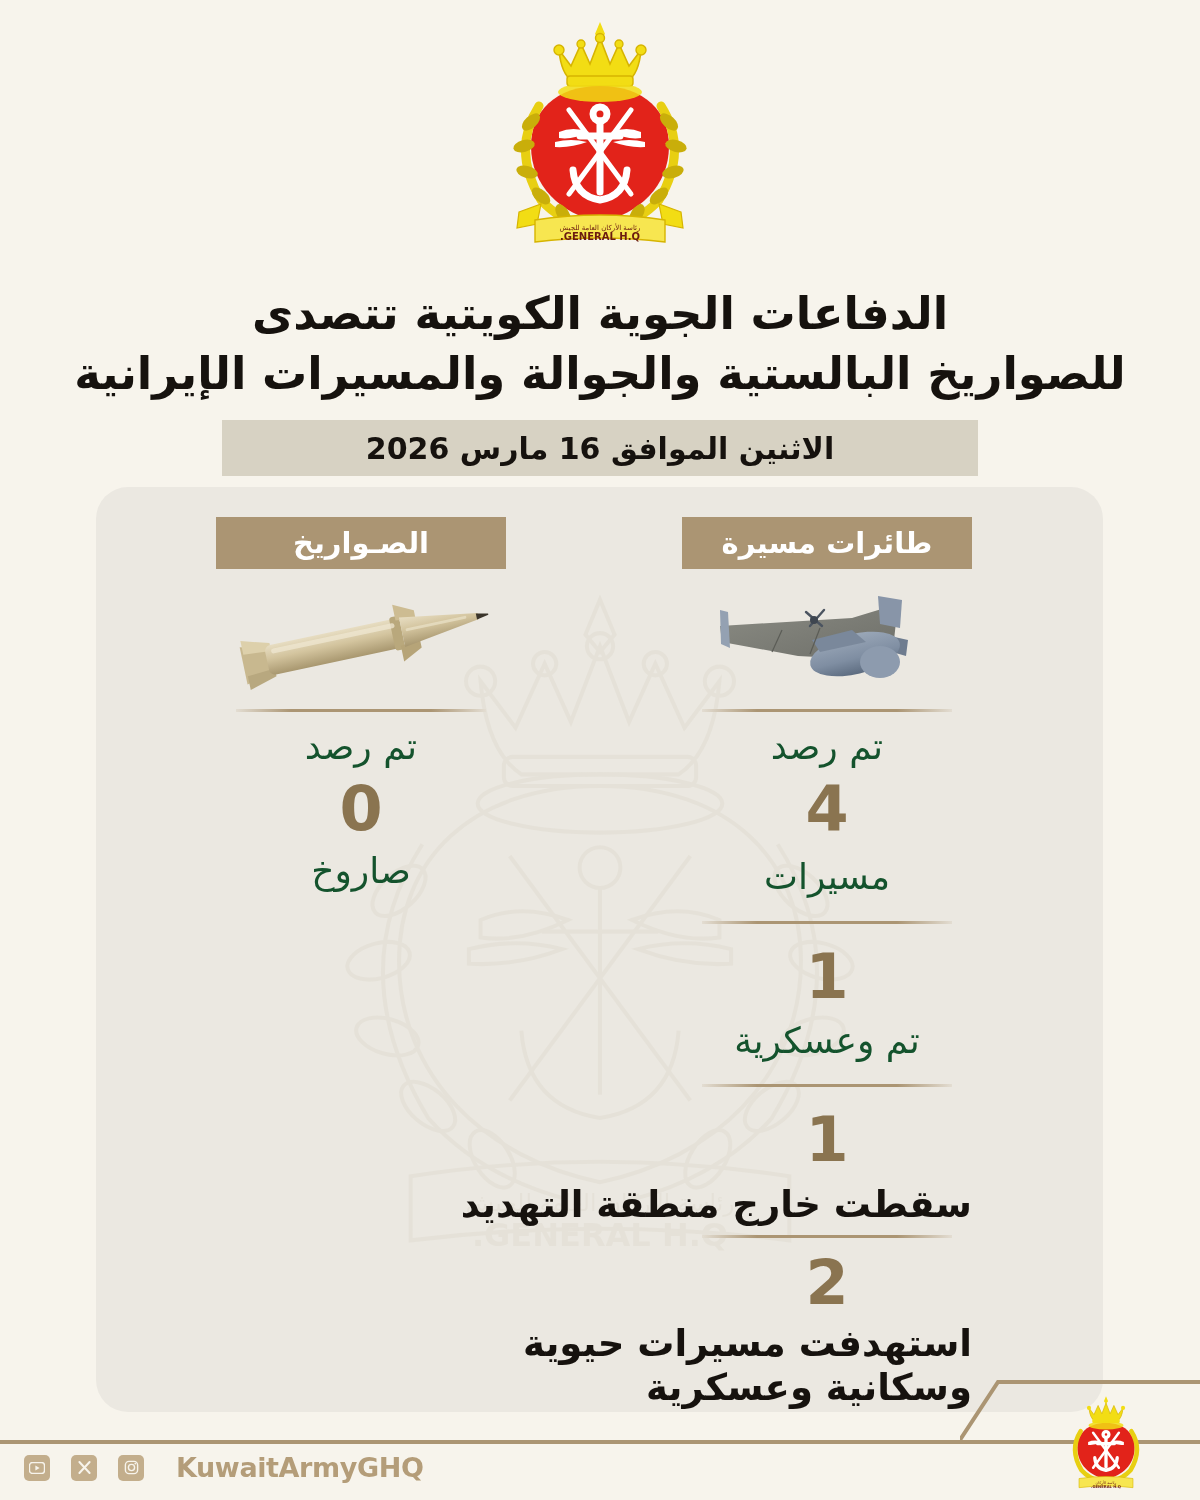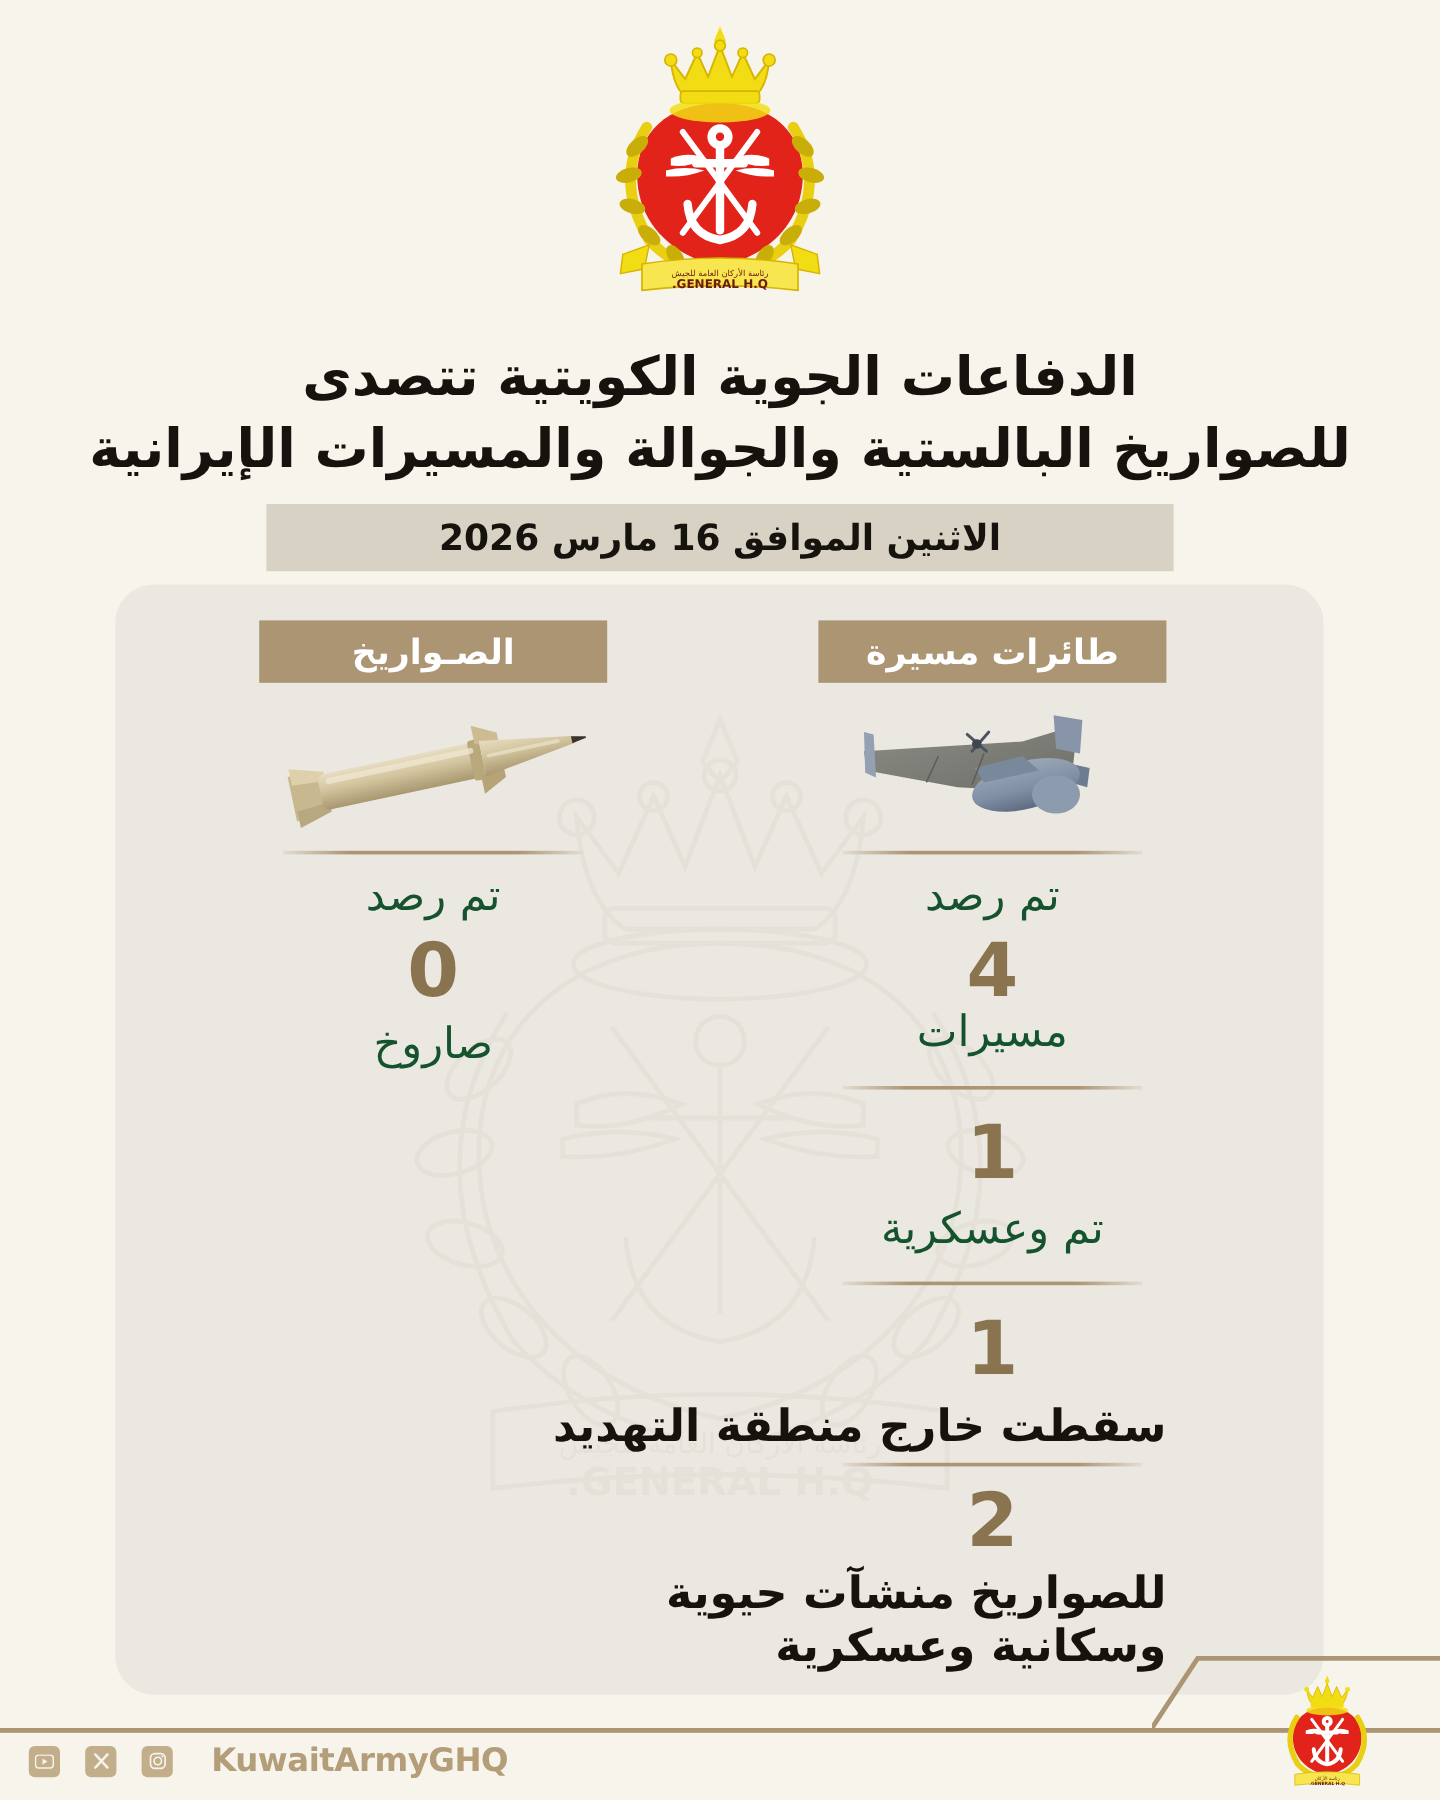--- a/index.html
+++ b/index.html
@@ -369,39 +369,39 @@
 
         <path d="M70 70 L80 48" stroke="#5b5c56" stroke-width="1.2" fill="none"></path>
         <path d="M108 72 L118 46" stroke="#5b5c56" stroke-width="1.2" fill="none"></path>
       </svg>
     </div>
 
     <div class="stat-block" style="margin-top:4px;">
       <div class="divider"></div>
       <div class="stat-caption" style="margin-top:14px;">تم رصد</div>
       <div class="stat-number" style="margin-top:10px;">4</div>
-      <div class="stat-caption" style="margin-top:0;">مسيرات</div>
+      <div class="stat-caption" style="margin-top:16px;">مسيرات</div>
     </div>
 
     <div class="stat-block" style="margin-top:22px;">
       <div class="divider"></div>
       <div class="stat-number" style="margin-top:22px;">1</div>
       <div class="stat-caption" style="margin-top:12px;">تم وعسكرية</div>
     </div>
 
     <div class="stat-block" style="margin-top:22px;">
       <div class="divider"></div>
       <div class="stat-number" style="margin-top:22px;">1</div>
       <div class="wide-caption" style="margin-top:12px;">سقطت خارج منطقة التهديد</div>
     </div>
 
     <div class="stat-block" style="margin-top:8px;">
       <div class="divider"></div>
       <div class="stat-number" style="margin-top:14px;">2</div>
-      <div class="wide-caption" style="margin-top:8px;">للصواريخ منشآت حيوية</div>
+      <div class="wide-caption" style="margin-top:8px;">استهدفت مسيرات حيوية</div>
       <div class="wide-caption">وسكانية وعسكرية</div>
     </div>
   </div>
 
   <div class="col" id="col-missiles">
 
     <div class="col-header">
       <span class="col-header-label">الصـواريخ</span>
     </div>
 

